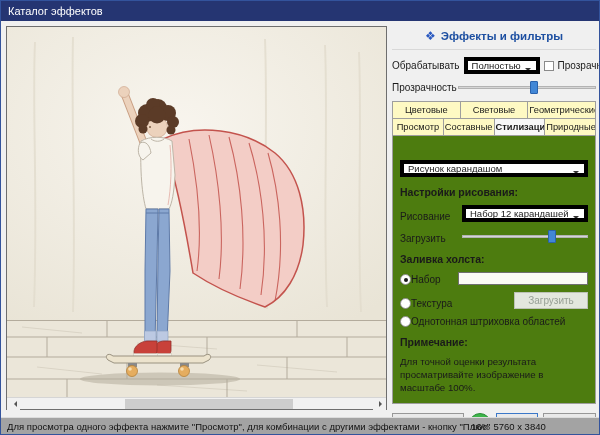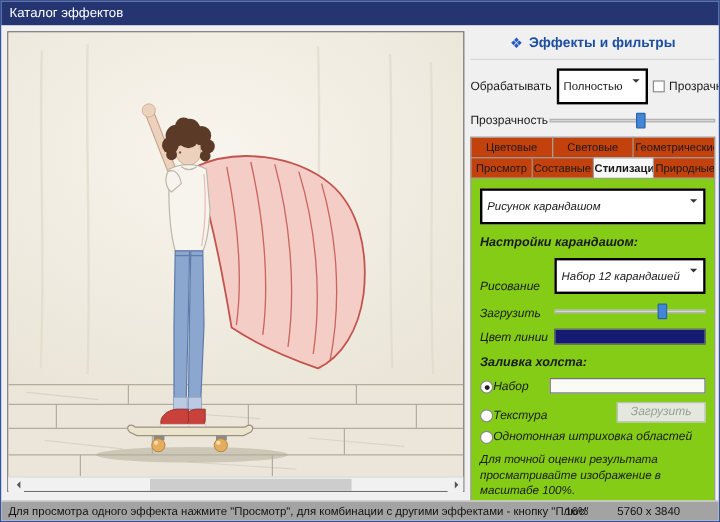--- a/index.html
+++ b/index.html
@@ -33,46 +33,46 @@
   
   .panel { position: absolute; left: 391px; top: 25px; width: 204px; font-size: 10px; }
   .panel-header {
     display: flex; align-items: center; justify-content: center; gap: 5px;
     color: #1d4fa1; font-weight: bold; font-size: 11.5px;
     padding: 3px 0 6px; border-bottom: 1px solid #d8d8d8; margin-bottom: 7px;
   }
   .header-icon { color: #2a59c0; font-size: 12px; font-weight: normal; }
   .row { display: flex; align-items: center; gap: 4px; margin-bottom: 6px; white-space: nowrap; }
   .combo {
-    position: relative; height: 30px; background: #fff; border: 2px solid #000000;
+    position: relative; height: 17px; background: #fff; border: 4px solid #000000;
     font-size: 9.5px; display: flex; align-items: center; padding: 0 14px 0 4px;
     white-space: nowrap; overflow: hidden;
   }
   .combo::after {
     content:""; position:absolute; right:5px; top:7px;
     border:3.5px solid transparent; border-top-color:#333;
   }
   .combo.grow { flex: 1; }
   .combo.process { width: 76px; flex: none; }
   .cb { width: 10px; height: 10px; background: #fff; border: 1px solid #8a8a8a; flex: none; }
   .slider { flex: 1; position: relative; height: 15px; }
   .slider-track { position: absolute; left: 0; right: 0; top: 6px; height: 3px; background: #d6d6d6; border: 1px solid #b3b3b3; }
   .slider-handle { position: absolute; top: 1px; width: 8px; height: 13px; background: #4287d6; border: 1px solid #2a62ad; border-radius: 1px; }
   .handle-52 { left: 52%; }
   .handle-68 { left: 68%; }
   
   .tabrow { display: flex; }
   .tab {
     flex: 1; text-align: center; font-size: 9.3px; padding: 3px 1px;
-    background: #c2410c; border: 1px solid #9e9e9e; border-bottom: none;
+    background: #fef9c3; border: 1px solid #9e9e9e; border-bottom: none;
     white-space: nowrap; overflow: hidden; cursor: default;
   }
   .tab + .tab { border-left: none; }
   .tab.active { background: #f7f7f7; font-weight: bold; }
-  .tabcontent { border: 1px solid #9e9e9e; background: #84cc16; padding: 8px 7px 9px; font-style: italic; }
+  .tabcontent { border: 1px solid #9e9e9e; background: #4d7c0f; padding: 24px 7px 9px; }
   .section { font-weight: bold; font-size: 10.5px; margin: 9px 0 7px; }
   .frow { display: flex; align-items: flex-end; gap: 0; margin-bottom: 7px; white-space: nowrap; }
   .flabel { width: 62px; flex: none; }
   .swatch { flex: 1; height: 13px; border: 1px solid #707070; }
   .swatch.line { background: #131c72; }
   .swatch.fillc { background: #fbfbf5; }
   .radio { width: 11px; height: 11px; border-radius: 50%; background: #fff; border: 1px solid #8a8a8a; flex: none; position: relative; }
   .radio.checked::after { content:""; position:absolute; left:2.5px; top:2.5px; width:4px; height:4px; border-radius:50%; background:#1a1a1a; }
   .btn-disabled {
     flex: none; width: 74px; height: 17px; margin-left: auto;
@@ -92,21 +92,21 @@
   .plus-btn { width: 22px; height: 22px; border-radius: 50%; background: #3db54a; border: 1px solid #2c8c38; position: relative; flex: none; }
   .plus-btn::before, .plus-btn::after { content:""; position:absolute; background:#fff; }
   .plus-btn::before { left: 5px; top: 9px; width: 10px; height: 2.4px; }
   .plus-btn::after { left: 8.8px; top: 5.2px; width: 2.4px; height: 10px; }
   
   .statusbar {
     position: absolute; left: 0; right: 0; bottom: 0; height: 17px;
     background: #a3a3a3; border-top: 1px solid #dcdcdc;
     font-size: 9.5px; display: flex; align-items: center; padding: 0 6px; color: #111;
   }
-  .status-size { margin-left: 24px; }
+  .status-size { margin-left: 3px; }
   .status-zoom { position: absolute; left: 470px; }
 </style>
 </head>
 <body>
 
 <div class="window">
 
   <div class="titlebar">
     <span>Каталог эффектов</span>
   </div>
@@ -261,61 +261,58 @@
       <div class="tab">Составные</div>
       <div class="tab active">Стилизация</div>
       <div class="tab">Природные</div>
     </div>
 
     <div class="tabcontent">
       <div class="combo grow" style="margin-bottom:4px;">
         <span>Рисунок карандашом</span>
       </div>
 
-      <div class="section">Настройки карандашом:</div>
+      <div class="section">Настройки рисования:</div>
 
       <div class="frow">
         <span class="flabel">Рисование</span>
         <div class="combo grow">
           <span>Набор 12 карандашей</span>
         </div>
       </div>
 
       <div class="frow">
         <span class="flabel">Загрузить</span>
         <div class="slider">
           <div class="slider-track"></div>
           <div class="slider-handle handle-68"></div>
         </div>
       </div>
 
-      <div class="frow">
-        <span class="flabel">Цвет линии</span>
-        <div class="swatch line"></div>
-      </div>
 
       <div class="section">Заливка холста:</div>
 
       <div class="frow">
         <span class="radio checked"></span>
         <span style="width:47px;flex:none;">Набор</span>
         <div class="swatch fillc"></div>
       </div>
 
       <div class="frow">
         <span class="radio"></span>
         <span>Текстура</span>
         <div class="btn-disabled">Загрузить</div>
       </div>
 
       <div class="frow">
         <span class="radio"></span>
         <span>Однотонная штриховка областей</span>
       </div>
 
+      <div class="section">Примечание:</div>
       <div class="note-text">Для точной оценки результата просматривайте изображение в масштабе 100%.</div>
     </div>
 
     <div class="actions">
       <div class="btn">Просмотр</div>
       <div class="plus-btn"></div>
       <div class="btn ok">ОК</div>
       <div class="btn cancel">Отмена</div>
     </div>
   </div>

